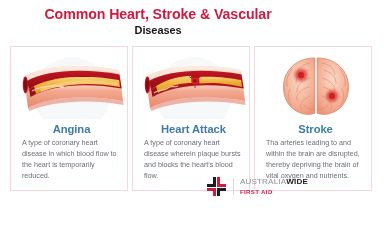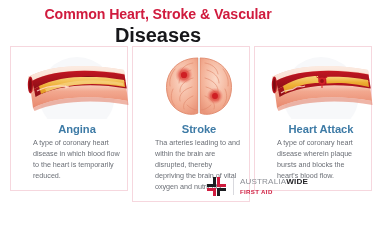--- a/index.html
+++ b/index.html
@@ -11,36 +11,36 @@
   }
   .page{position:relative;width:316px;height:217px;background:#fff;}
 
   
   .title-block{padding-top:7px;text-align:center;line-height:1.12;}
   .title-line1{
     font-size:14.2px;font-weight:bold;color:#D01B3E;
     letter-spacing:-0.1px;display:block;
   }
   .title-line2{
-    font-size:20px;font-weight:bold;color:#17171a;
+    font-size:11px;font-weight:bold;color:#17171a;
     letter-spacing:-0.1px;display:block;margin-top:1px;
   }
 
   
   .cards{
     position:absolute;top:46px;left:10px;
     width:364px;display:flex;gap:4px;align-items:flex-start;
   }
   .card{
     position:relative;
     width:118px;
     background:#ffffff;
     border:1px solid #f6d7de;
     box-sizing:border-box;
-    padding:6px 4px 8px 20px;
+    padding:6px 4px 8px 9px;
     display:flex;flex-direction:column;align-items:center;
   }
   .card.tall{min-height:139px;}
   .card.short{min-height:131px;}
 
   
   .illus{
     position:relative;width:110px;height:66px;
     display:flex;align-items:center;justify-content:center;
     overflow:hidden;
@@ -127,20 +127,63 @@
 
           <path d="M12 30 C22 25, 34 24, 44 26" stroke="#ffd9c9" stroke-width="1.1" fill="none" opacity="0.85"></path>
           <path d="M44 26 l-4 -1.8 l0.4 3.6 Z" fill="#ffd9c9" opacity="0.85"></path>
 
           <ellipse cx="5.4" cy="24" rx="2.6" ry="8.4" fill="#b3101a"></ellipse>
           <ellipse cx="5.4" cy="24" rx="1.3" ry="6.2" fill="#7d0b12"></ellipse>
         </svg>
       </div>
       <div class="card-heading">Angina</div>
       <div class="card-desc">A type of coronary heart disease in which blood flow to the heart is temporarily reduced.</div>
+    </div>
+
+    <div class="card short">
+      <div class="illus">
+        <div class="halo"></div>
+        <svg width="104" height="50" viewBox="0 0 104 50">
+          <defs>
+            <linearGradient id="wallB" x1="0" y1="0" x2="0" y2="1">
+              <stop offset="0%" stop-color="#fbe2d6"></stop>
+              <stop offset="38%" stop-color="#f2a88f"></stop>
+              <stop offset="100%" stop-color="#e8876c"></stop>
+            </linearGradient>
+            <linearGradient id="lumB" x1="0" y1="0" x2="0" y2="1">
+              <stop offset="0%" stop-color="#c21522"></stop>
+              <stop offset="100%" stop-color="#8e0f16"></stop>
+            </linearGradient>
+            <linearGradient id="plqB" x1="0" y1="0" x2="0" y2="1">
+              <stop offset="0%" stop-color="#f7d27a"></stop>
+              <stop offset="55%" stop-color="#eeae34"></stop>
+              <stop offset="100%" stop-color="#e09a22"></stop>
+            </linearGradient>
+          </defs>
+          <path d="M3 16 C24 4, 62 2, 99 9 L101 24 C64 17, 26 20, 6 32 Z" fill="url(#wallB)"></path>
+          <path d="M3 16 C24 4, 62 2, 99 9 L99.7 13 C63 6, 25 9, 4.5 21 Z" fill="#fcece3" opacity="0.85"></path>
+          <path d="M6 32 C26 20, 64 17, 101 24 L103 40 C66 33, 28 36, 8 47 Z" fill="url(#wallB)"></path>
+          <path d="M8 47 C28 36, 66 33, 103 40 L103.5 44 C67 37, 29 41, 9.5 50 Z" fill="#e2785e" opacity="0.55"></path>
+          <path d="M7 20 C27 9, 63 7, 99.5 13.5 L100.6 20.5 C64 14, 28 17, 9 28 Z" fill="url(#lumB)"></path>
+          <path d="M9 28 C29 17, 65 14, 100.6 20.5 L101.8 27.5 C66 21, 30 24, 10.5 36 Z" fill="url(#lumB)"></path>
+
+          <path d="M14 25 C28 17, 40 15, 49 15 L50 22 C40 22, 28 24, 16 32 Z" fill="url(#plqB)"></path>
+          <path d="M57 16 C72 15, 88 17, 99 19 L100 26 C88 23, 72 21, 57.5 22.6 Z" fill="url(#plqB)"></path>
+
+          <circle cx="53" cy="20" r="3.6" fill="#d4232a"></circle>
+          <circle cx="53" cy="20" r="1.9" fill="#9d1016"></circle>
+          <path d="M50 17.5 l-2.4 -1.6 M56 17.5 l2.4 -1.6 M53 24 l0 2.6" stroke="#d4232a" stroke-width="1" stroke-linecap="round"></path>
+
+          <path d="M12 32 C18 27, 22 31, 26 27 C29 24, 33 27, 36 25" stroke="#ffd9c9" stroke-width="1.1" fill="none" opacity="0.85"></path>
+          <ellipse cx="5.4" cy="24" rx="2.6" ry="8.4" fill="#b3101a"></ellipse>
+          <ellipse cx="5.4" cy="24" rx="1.3" ry="6.2" fill="#7d0b12"></ellipse>
+        </svg>
+      </div>
+      <div class="card-heading">Heart Attack</div>
+      <div class="card-desc">A type of coronary heart disease wherein plaque bursts and blocks the heart's blood flow.</div>
     </div>
 
     <div class="card tall">
       <div class="illus">
         <svg width="72" height="62" viewBox="0 0 72 62">
           <defs>
             <radialGradient id="brainG" cx="50%" cy="38%" r="68%">
               <stop offset="0%" stop-color="#fbd9c8"></stop>
               <stop offset="70%" stop-color="#f3ae93"></stop>
               <stop offset="100%" stop-color="#e9957a"></stop>
@@ -183,63 +226,20 @@
           <circle cx="21" cy="20" r="9" fill="url(#lesG)"></circle>
           <circle cx="21" cy="20" r="3.1" fill="#cf1f24"></circle>
           <circle cx="52" cy="41" r="8.5" fill="url(#lesG)"></circle>
           <circle cx="52" cy="41" r="2.9" fill="#cf1f24"></circle>
         </svg>
       </div>
       <div class="card-heading">Stroke</div>
       <div class="card-desc">Tha arteries leading to and within the brain are disrupted, thereby depriving the brain of vital oxygen and nutrients.</div>
     </div>
 
-    <div class="card short">
-      <div class="illus">
-        <div class="halo"></div>
-        <svg width="104" height="50" viewBox="0 0 104 50">
-          <defs>
-            <linearGradient id="wallB" x1="0" y1="0" x2="0" y2="1">
-              <stop offset="0%" stop-color="#fbe2d6"></stop>
-              <stop offset="38%" stop-color="#f2a88f"></stop>
-              <stop offset="100%" stop-color="#e8876c"></stop>
-            </linearGradient>
-            <linearGradient id="lumB" x1="0" y1="0" x2="0" y2="1">
-              <stop offset="0%" stop-color="#c21522"></stop>
-              <stop offset="100%" stop-color="#8e0f16"></stop>
-            </linearGradient>
-            <linearGradient id="plqB" x1="0" y1="0" x2="0" y2="1">
-              <stop offset="0%" stop-color="#f7d27a"></stop>
-              <stop offset="55%" stop-color="#eeae34"></stop>
-              <stop offset="100%" stop-color="#e09a22"></stop>
-            </linearGradient>
-          </defs>
-          <path d="M3 16 C24 4, 62 2, 99 9 L101 24 C64 17, 26 20, 6 32 Z" fill="url(#wallB)"></path>
-          <path d="M3 16 C24 4, 62 2, 99 9 L99.7 13 C63 6, 25 9, 4.5 21 Z" fill="#fcece3" opacity="0.85"></path>
-          <path d="M6 32 C26 20, 64 17, 101 24 L103 40 C66 33, 28 36, 8 47 Z" fill="url(#wallB)"></path>
-          <path d="M8 47 C28 36, 66 33, 103 40 L103.5 44 C67 37, 29 41, 9.5 50 Z" fill="#e2785e" opacity="0.55"></path>
-          <path d="M7 20 C27 9, 63 7, 99.5 13.5 L100.6 20.5 C64 14, 28 17, 9 28 Z" fill="url(#lumB)"></path>
-          <path d="M9 28 C29 17, 65 14, 100.6 20.5 L101.8 27.5 C66 21, 30 24, 10.5 36 Z" fill="url(#lumB)"></path>
-
-          <path d="M14 25 C28 17, 40 15, 49 15 L50 22 C40 22, 28 24, 16 32 Z" fill="url(#plqB)"></path>
-          <path d="M57 16 C72 15, 88 17, 99 19 L100 26 C88 23, 72 21, 57.5 22.6 Z" fill="url(#plqB)"></path>
-
-          <circle cx="53" cy="20" r="3.6" fill="#d4232a"></circle>
-          <circle cx="53" cy="20" r="1.9" fill="#9d1016"></circle>
-          <path d="M50 17.5 l-2.4 -1.6 M56 17.5 l2.4 -1.6 M53 24 l0 2.6" stroke="#d4232a" stroke-width="1" stroke-linecap="round"></path>
-
-          <path d="M12 32 C18 27, 22 31, 26 27 C29 24, 33 27, 36 25" stroke="#ffd9c9" stroke-width="1.1" fill="none" opacity="0.85"></path>
-          <ellipse cx="5.4" cy="24" rx="2.6" ry="8.4" fill="#b3101a"></ellipse>
-          <ellipse cx="5.4" cy="24" rx="1.3" ry="6.2" fill="#7d0b12"></ellipse>
-        </svg>
-      </div>
-      <div class="card-heading">Heart Attack</div>
-      <div class="card-desc">A type of coronary heart disease wherein plaque bursts and blocks the heart's blood flow.</div>
-    </div>
-
   </div>
 
   <div class="footer">
     <div class="logo-mark">
       <svg width="21" height="21" viewBox="0 0 21 21">
 
         <path d="M1 8 H7 V1 H10 V11 H1 Z" fill="#1c1c20"></path>
 
         <path d="M11 1 H14 V8 H20 V11 H11 Z" fill="#D01B3E"></path>
 

